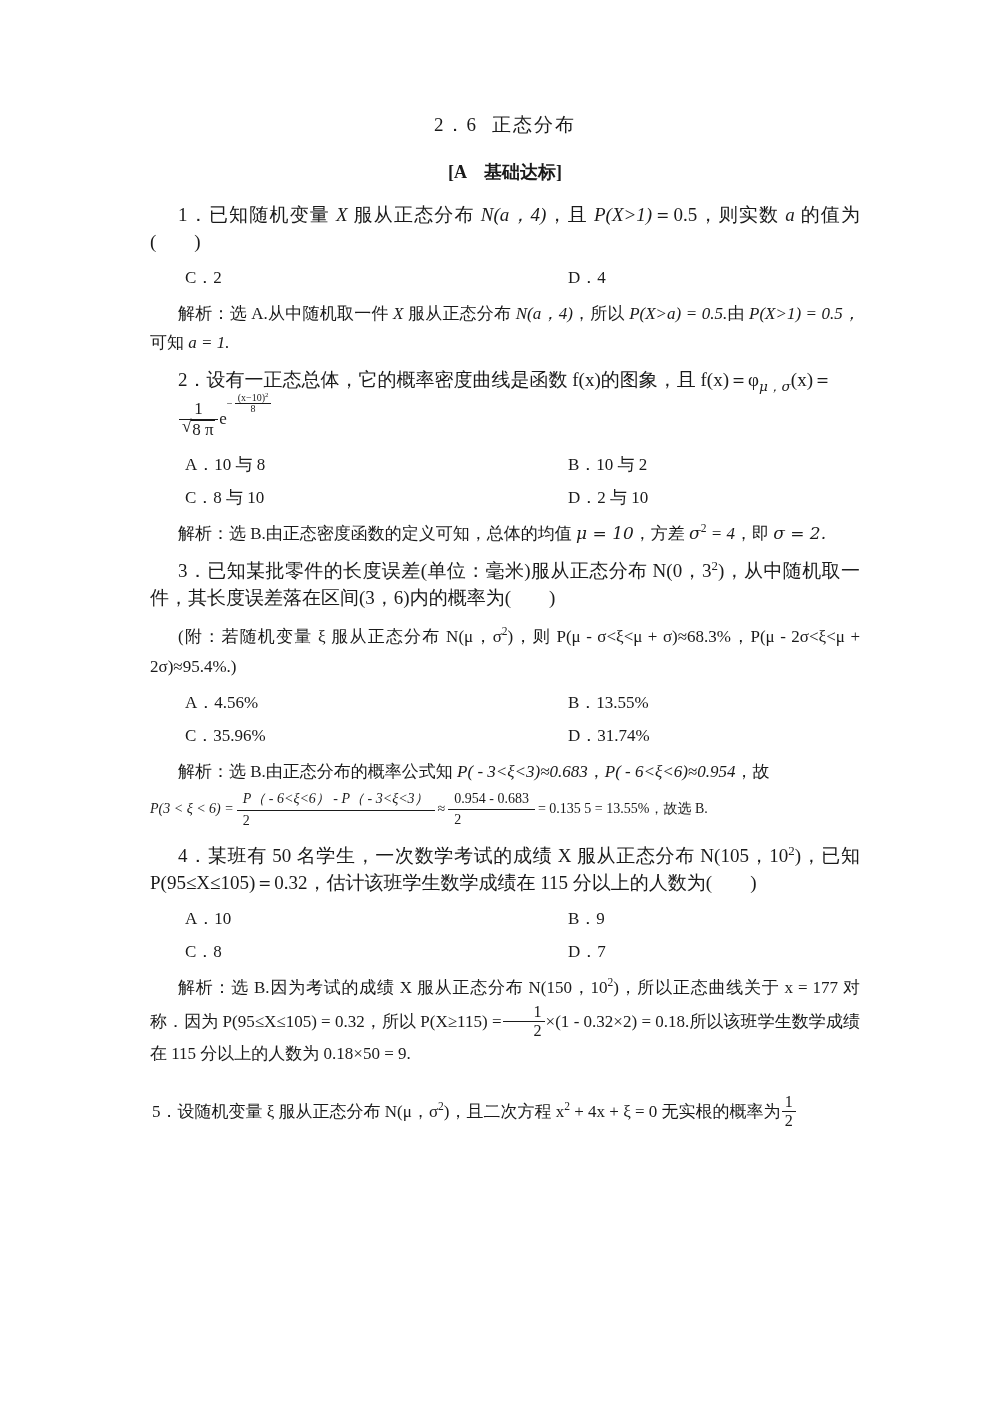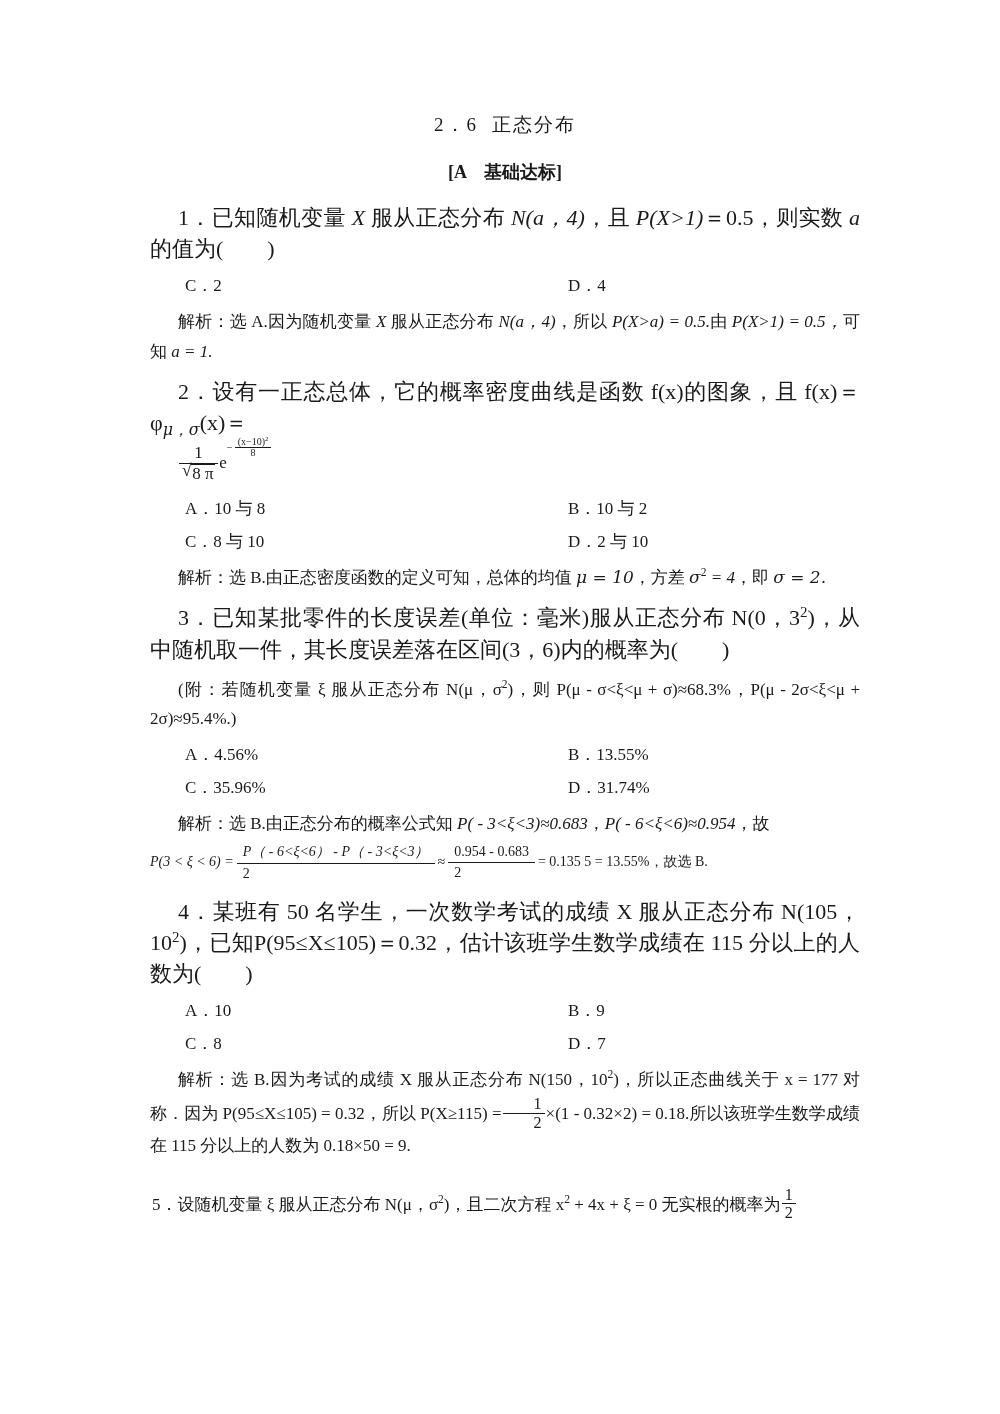--- a/index.html
+++ b/index.html
@@ -40,21 +40,21 @@
   .doc-title .ttl-text { margin-left: 14px; letter-spacing: 2px; }
   .section-head {
     text-align: center;
     font-size: 18px;
     margin: 0 0 18px 0;
     font-weight: 700;
   }
 
   
   .q {
-    font-size: 22px;
+    font-size: 19px;
     line-height: 1.42;
     margin: 0 0 10px 0;
     text-indent: 28px;
     text-align: justify;
   }
   .sol {
     font-size: 17px;
     line-height: 1.72;
     margin: 0 0 10px 0;
     text-indent: 28px;
@@ -182,21 +182,21 @@
     <p class="q">
       <span>1．</span><span>已知随机变量 </span><span class="mi">X</span><span> 服从正态分布 </span><span class="mi">N</span><span class="mi">(a，4)</span><span>，且 </span><span class="mi">P(X&gt;1)</span><span>＝0.5，则实数 </span><span class="mi">a</span><span> 的值为(　　)</span>
     </p>
 
     <div class="opts opt-row">
       <div class="col-a">C．2</div>
       <div class="col-b">D．4</div>
     </div>
 
     <p class="sol">
-      <span>解析：</span><span>选 A.</span><span>因为随机变量 </span><span class="mi">X</span><span> 服从正态分布 </span><span class="mi">N</span><span class="mi">(a，4)</span><span>，所以 </span><span class="mi">P(X&gt;a) = 0.5.</span><span>由 </span><span class="mi">P(X&gt;1) = 0.5，</span><span>可知 </span><span class="mi">a = 1.</span>
+      <span>解析：</span><span>选 A.</span><span>从中随机取一件 </span><span class="mi">X</span><span> 服从正态分布 </span><span class="mi">N</span><span class="mi">(a，4)</span><span>，所以 </span><span class="mi">P(X&gt;a) = 0.5.</span><span>由 </span><span class="mi">P(X&gt;1) = 0.5，</span><span>可知 </span><span class="mi">a = 1.</span>
     </p>
 
     <p class="q" style="margin-bottom:2px;">
       <span>2．</span><span>设有一正态总体，它的概率密度曲线是函数 f(x)的图象，且 f(x)＝φ</span><span class="small-gk">μ，σ</span><span>(x)＝</span>
     </p>
 
     <div class="formula-line">
       <span class="frac big">
         <span class="num">1</span>
         <span class="den"><span class="sqrt"><span class="rad">8 π</span></span></span>

